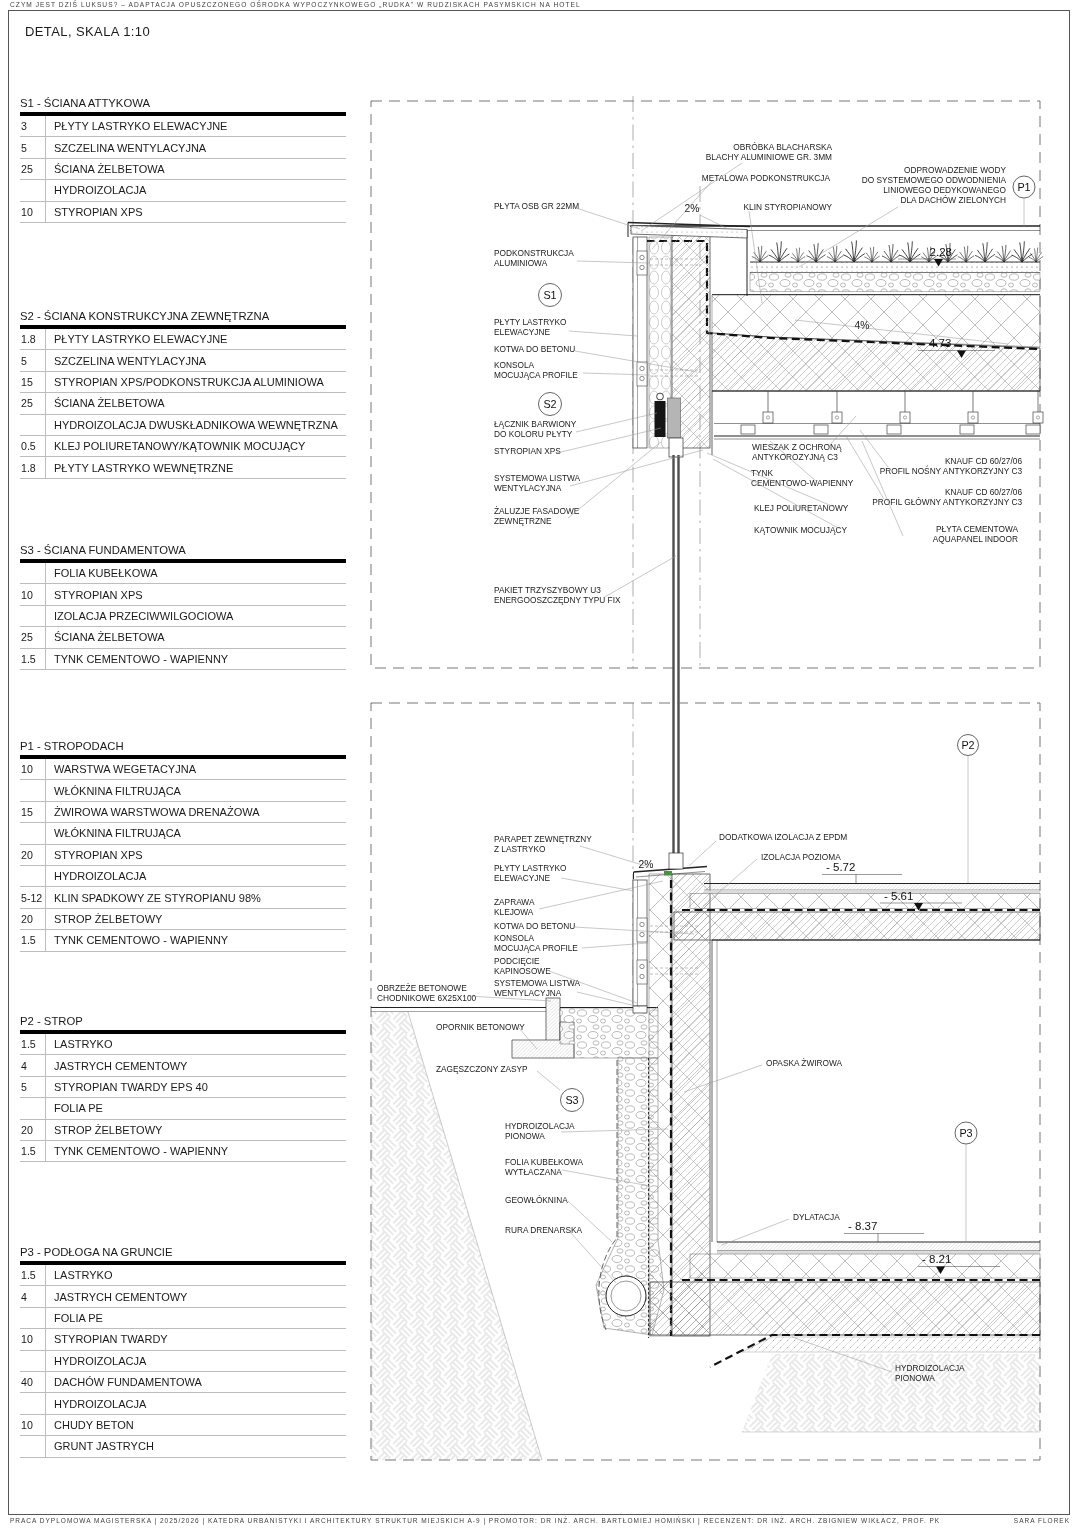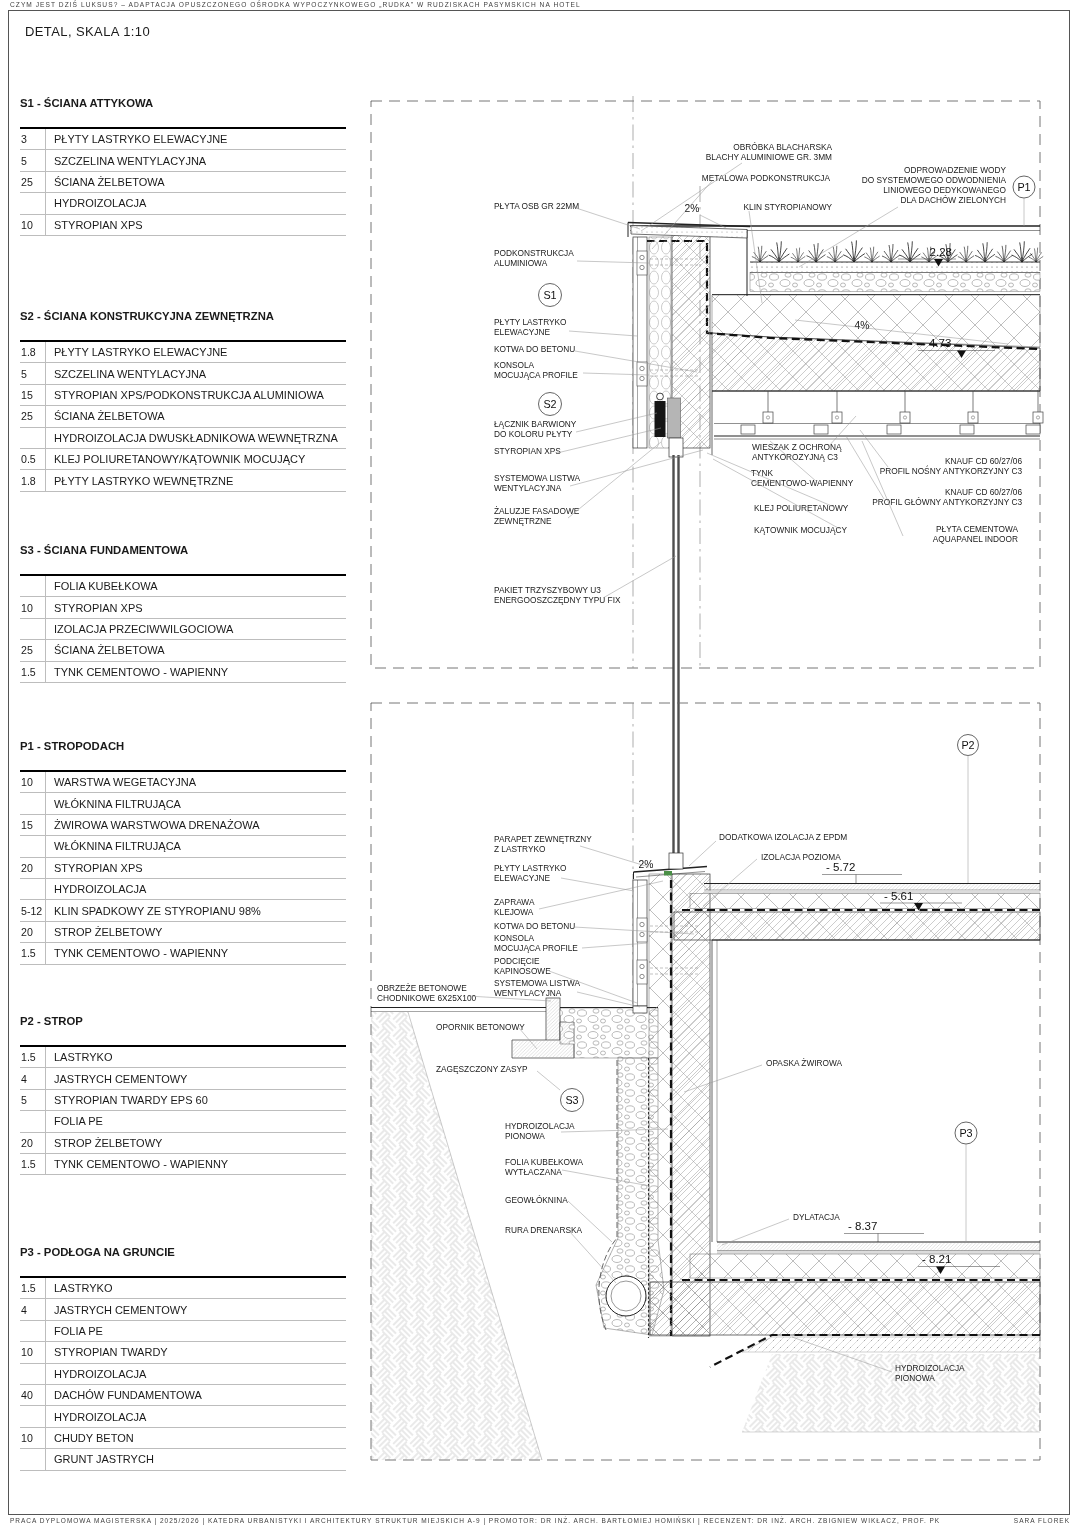--- a/index.html
+++ b/index.html
@@ -3,21 +3,21 @@
 <meta charset="utf-8">
 <style>
   html,body{margin:0;padding:0;background:#fff}
   body{width:1080px;height:1528px;position:relative;font-family:"Liberation Sans",sans-serif;color:#1a1a1a;overflow:hidden}
   .kicker{position:absolute;left:10px;top:1px;font-size:6.6px;letter-spacing:1.05px;color:#3d3d3d;white-space:nowrap}
   .frame{position:absolute;left:8px;top:10px;width:1062px;height:1505px;border:1px solid #555;box-sizing:border-box}
   .sheet-title{position:absolute;left:25px;top:24px;font-size:13px;letter-spacing:.4px}
   .footer{position:absolute;top:1517px;font-size:6.5px;letter-spacing:1.0px;color:#3d3d3d;white-space:nowrap}
   .fl{left:10px}.fr{right:10px}
   .tbl{position:absolute;left:20px;width:326px}
-  .tt{font-size:11.3px;font-weight:bold;padding-bottom:18px;border-bottom:2px solid #000000;white-space:nowrap}
+  .tt{font-size:11.3px;font-weight:normal;padding-bottom:3px;border-bottom:4px solid #000000;white-space:nowrap}
   .row{display:flex;align-items:center;height:21.4px;border-bottom:1px solid #bdbdbd;font-size:11px;box-sizing:border-box}
   .num{width:24px;padding-left:1px;border-right:1px solid #bdbdbd;height:100%;display:flex;align-items:center;flex:none;font-size:10.6px}
   .lbl{padding-left:8px;white-space:nowrap}
   svg.draw{position:absolute;left:0;top:0}
   .an{font-size:8.3px;fill:#1a1a1a}
   .lv{font-size:11.5px;fill:#111}
   .sl{font-size:10.3px;fill:#111}
   .mk{font-size:10.8px;fill:#111;text-anchor:middle}
   .ld{stroke:#9a9a9a;stroke-width:.55;fill:none}
   .gl{stroke:#8a8a8a;stroke-width:.7;stroke-dasharray:16 5 2.5 5;fill:none}
@@ -159,21 +159,21 @@
     <div class="row">
         <div class="num">1.5</div>
         <div class="lbl">LASTRYKO</div>
       </div>
     <div class="row">
         <div class="num">4</div>
         <div class="lbl">JASTRYCH CEMENTOWY</div>
       </div>
     <div class="row">
         <div class="num">5</div>
-        <div class="lbl">STYROPIAN TWARDY EPS 60</div>
+        <div class="lbl">STYROPIAN TWARDY EPS 40</div>
       </div>
     <div class="row">
         <div class="num"></div>
         <div class="lbl">FOLIA PE</div>
       </div>
     <div class="row">
         <div class="num">20</div>
         <div class="lbl">STROP ŻELBETOWY</div>
       </div>
     <div class="row">

